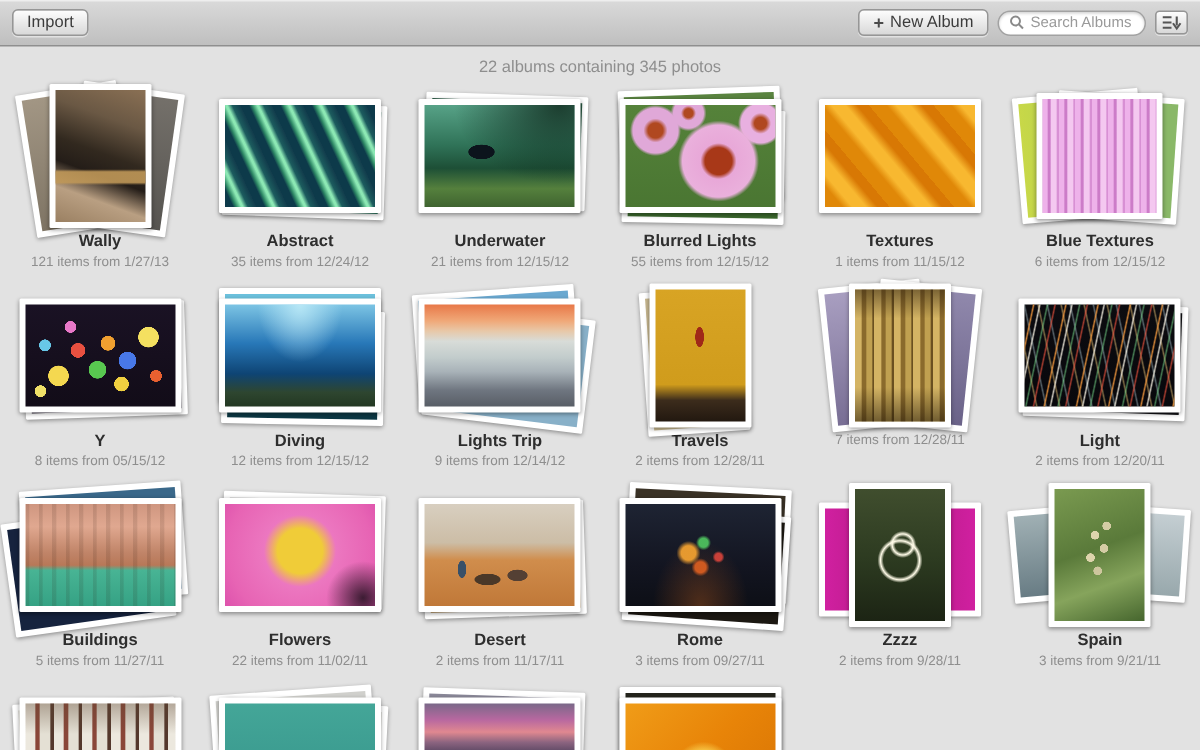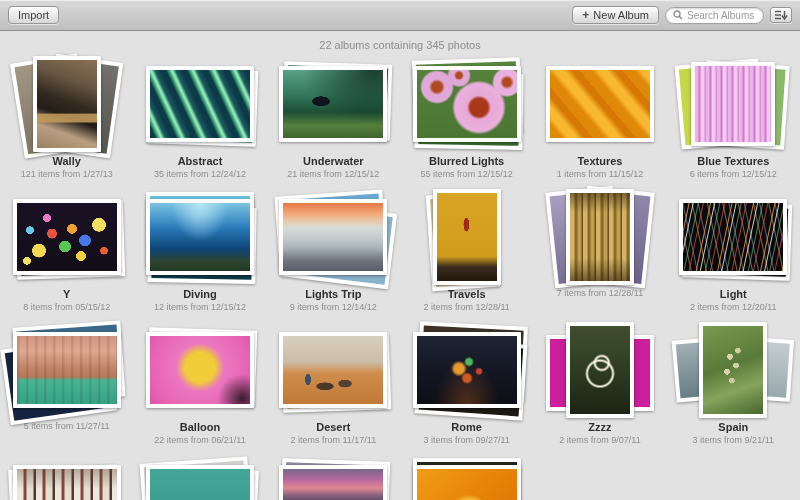--- a/index.html
+++ b/index.html
@@ -255,33 +255,34 @@
           <div class="card sh-landscape" style="transform: translate(calc(-50% + 2px), calc(-50% - 8px)) rotate(-4deg);">
             <div class="ph" style="background: rgb(58, 104, 138);"></div>
           </div>
           <div class="card sh-landscape" style="transform: translate(calc(-50% - 8px), calc(-50% + 10px)) rotate(-8deg);">
             <div class="ph" style="background: rgb(22, 35, 62);"></div>
           </div>
           <div class="card sh-landscape" style="transform: translate(calc(-50% + 0px), calc(-50% + 0px)) rotate(0deg);">
             <div class="ph" style="background: repeating-linear-gradient(90deg, rgba(40, 20, 10, 0.12) 0px, rgba(40, 20, 10, 0.12) 2px, rgba(0, 0, 0, 0) 3px, rgba(0, 0, 0, 0) 9px), linear-gradient(rgb(207, 150, 128) 0%, rgb(224, 168, 144) 22%, rgb(192, 132, 104) 48%, rgb(184, 120, 88) 60%, rgb(72, 180, 148) 65%, rgb(53, 162, 132) 100%);"></div>
           </div>
         </div>
+        <div class="album-name">Buildings</div>
         <div class="album-meta">5 items from 11/27/11</div>
       </div>
       <div class="album-cell">
         <div class="thumb-area">
           <div class="card sh-landscape" style="transform: translate(calc(-50% + 2px), calc(-50% - 3px)) rotate(2deg);">
             <div class="ph" style="background: rgb(224, 224, 224);"></div>
           </div>
           <div class="card sh-landscape" style="transform: translate(calc(-50% + 0px), calc(-50% + 0px)) rotate(0deg);">
             <div class="ph" style="background: radial-gradient(circle at 92% 92%, rgba(30, 16, 28, 0.85) 0%, rgba(30, 16, 28, 0) 22%), radial-gradient(circle at 50% 46%, rgb(240, 204, 56) 0px, rgb(240, 204, 56) 15px, rgb(236, 119, 192) 24px, rgb(231, 100, 180) 48px, rgb(216, 72, 168) 70px);"></div>
           </div>
         </div>
-        <div class="album-name">Balloon</div>
-        <div class="album-meta">22 items from 06/21/11</div>
+        <div class="album-name">Flowers</div>
+        <div class="album-meta">22 items from 11/02/11</div>
       </div>
       <div class="album-cell">
         <div class="thumb-area">
           <div class="card sh-landscape" style="transform: translate(calc(-50% + 3px), calc(-50% + 3px)) rotate(-2deg);">
             <div class="ph" style="background: rgb(200, 168, 120);"></div>
           </div>
           <div class="card sh-landscape" style="transform: translate(calc(-50% + 0px), calc(-50% + 0px)) rotate(0deg);">
             <div class="ph" style="background: radial-gradient(9px 4px at 42% 74%, rgb(74, 56, 40) 92%, rgba(0, 0, 0, 0)), radial-gradient(7px 4px at 62% 70%, rgb(84, 64, 52) 92%, rgba(0, 0, 0, 0)), radial-gradient(3px 6px at 25% 64%, rgb(56, 80, 104) 92%, rgba(0, 0, 0, 0)), linear-gradient(rgb(216, 207, 192) 0%, rgb(204, 189, 166) 38%, rgb(208, 141, 76) 55%, rgb(192, 120, 56) 100%);"></div>
           </div>
         </div>
@@ -306,21 +307,21 @@
       <div class="album-cell">
         <div class="thumb-area">
           <div class="card sh-landscape" style="transform: translate(calc(-50% + 0px), calc(-50% + 3px)) rotate(0deg);">
             <div class="ph" style="background: linear-gradient(90deg, rgb(208, 32, 160) 0%, rgb(176, 24, 128) 50%, rgb(208, 32, 160) 100%);"></div>
           </div>
           <div class="card sh-portrait" style="transform: translate(calc(-50% + 0px), calc(-50% + 0px)) rotate(0deg);">
             <div class="ph" style="background: radial-gradient(circle at 50% 54%, rgba(0, 0, 0, 0) 0px, rgba(0, 0, 0, 0) 11px, rgb(255, 251, 232) 13px, rgba(255, 251, 232, 0) 15px), radial-gradient(circle at 53% 42%, rgba(0, 0, 0, 0) 0px, rgba(0, 0, 0, 0) 5px, rgb(255, 251, 232) 7px, rgba(255, 251, 232, 0) 9px), linear-gradient(rgb(64, 78, 46) 0%, rgb(44, 58, 32) 55%, rgb(28, 36, 20) 100%);"></div>
           </div>
         </div>
         <div class="album-name">Zzzz</div>
-        <div class="album-meta">2 items from 9/07/11</div>
+        <div class="album-meta">2 items from 9/28/11</div>
       </div>
       <div class="album-cell">
         <div class="thumb-area">
           <div class="card sh-small" style="transform: translate(calc(-50% - 16px), calc(-50% - 2px)) rotate(-5deg);">
             <div class="ph" style="background: linear-gradient(rgb(160, 176, 180) 0%, rgb(104, 124, 132) 100%);"></div>
           </div>
           <div class="card sh-small" style="transform: translate(calc(-50% + 16px), calc(-50% - 2px)) rotate(4deg);">
             <div class="ph" style="background: linear-gradient(rgb(196, 206, 210) 0%, rgb(152, 168, 172) 100%);"></div>
           </div>
           <div class="card sh-portrait" style="transform: translate(calc(-50% + 0px), calc(-50% + 0px)) rotate(0deg);">

